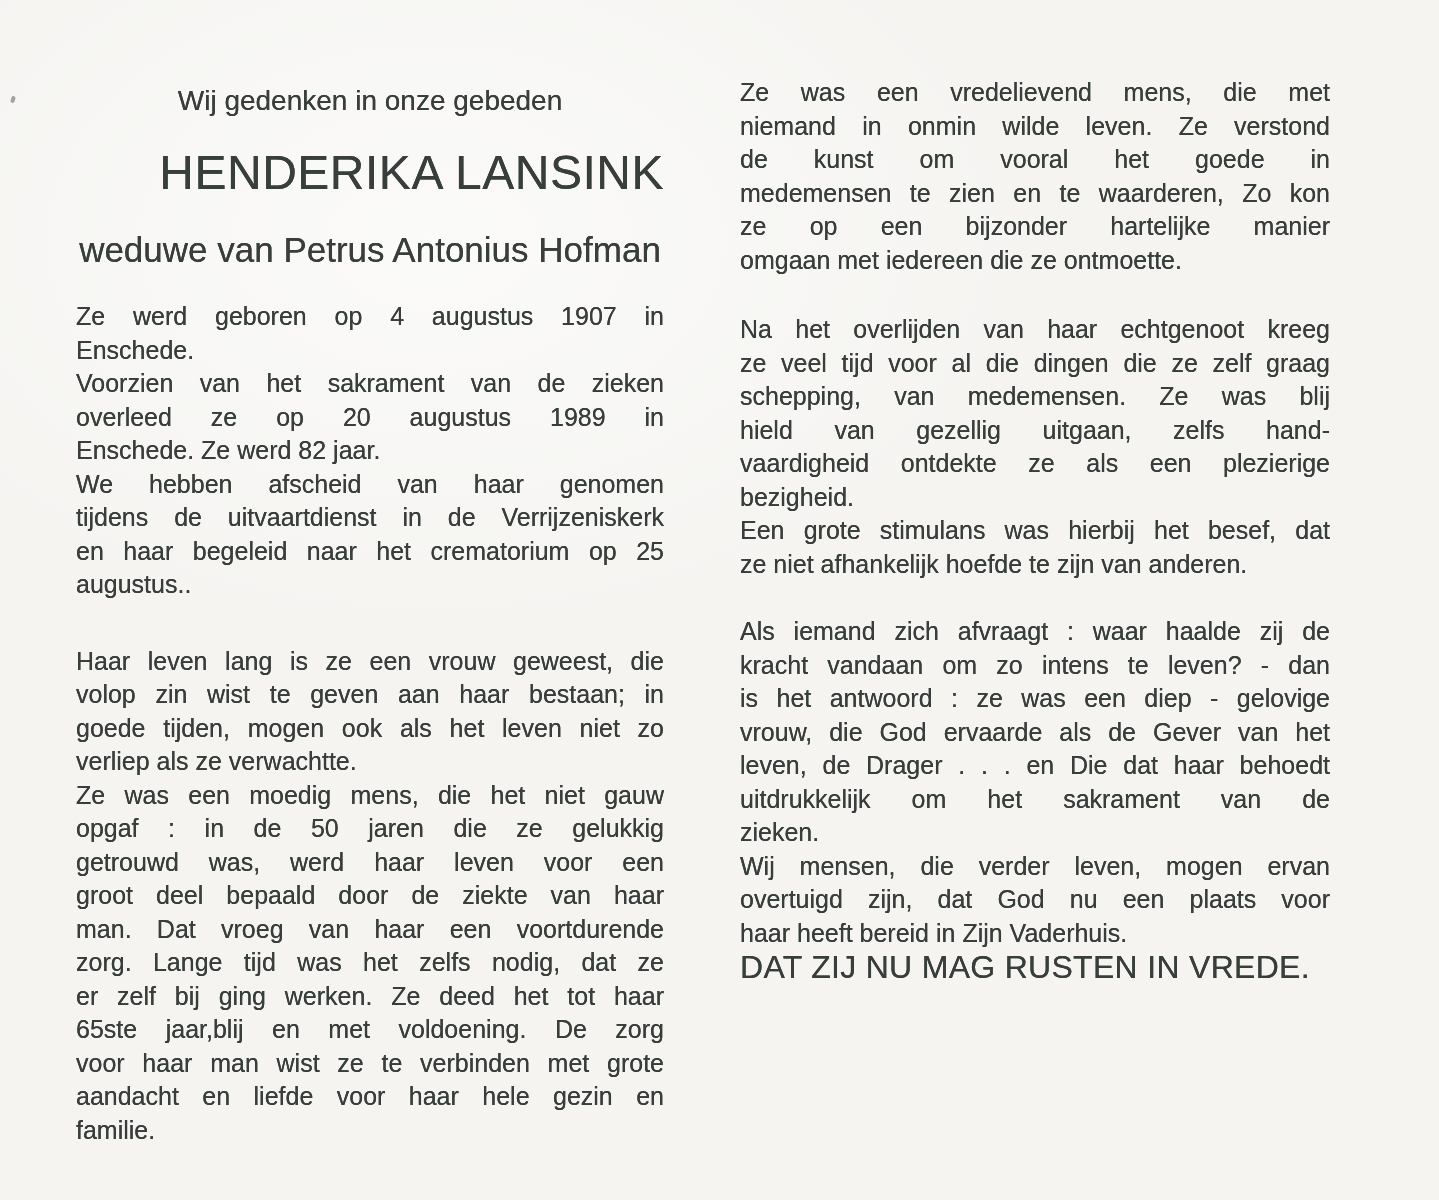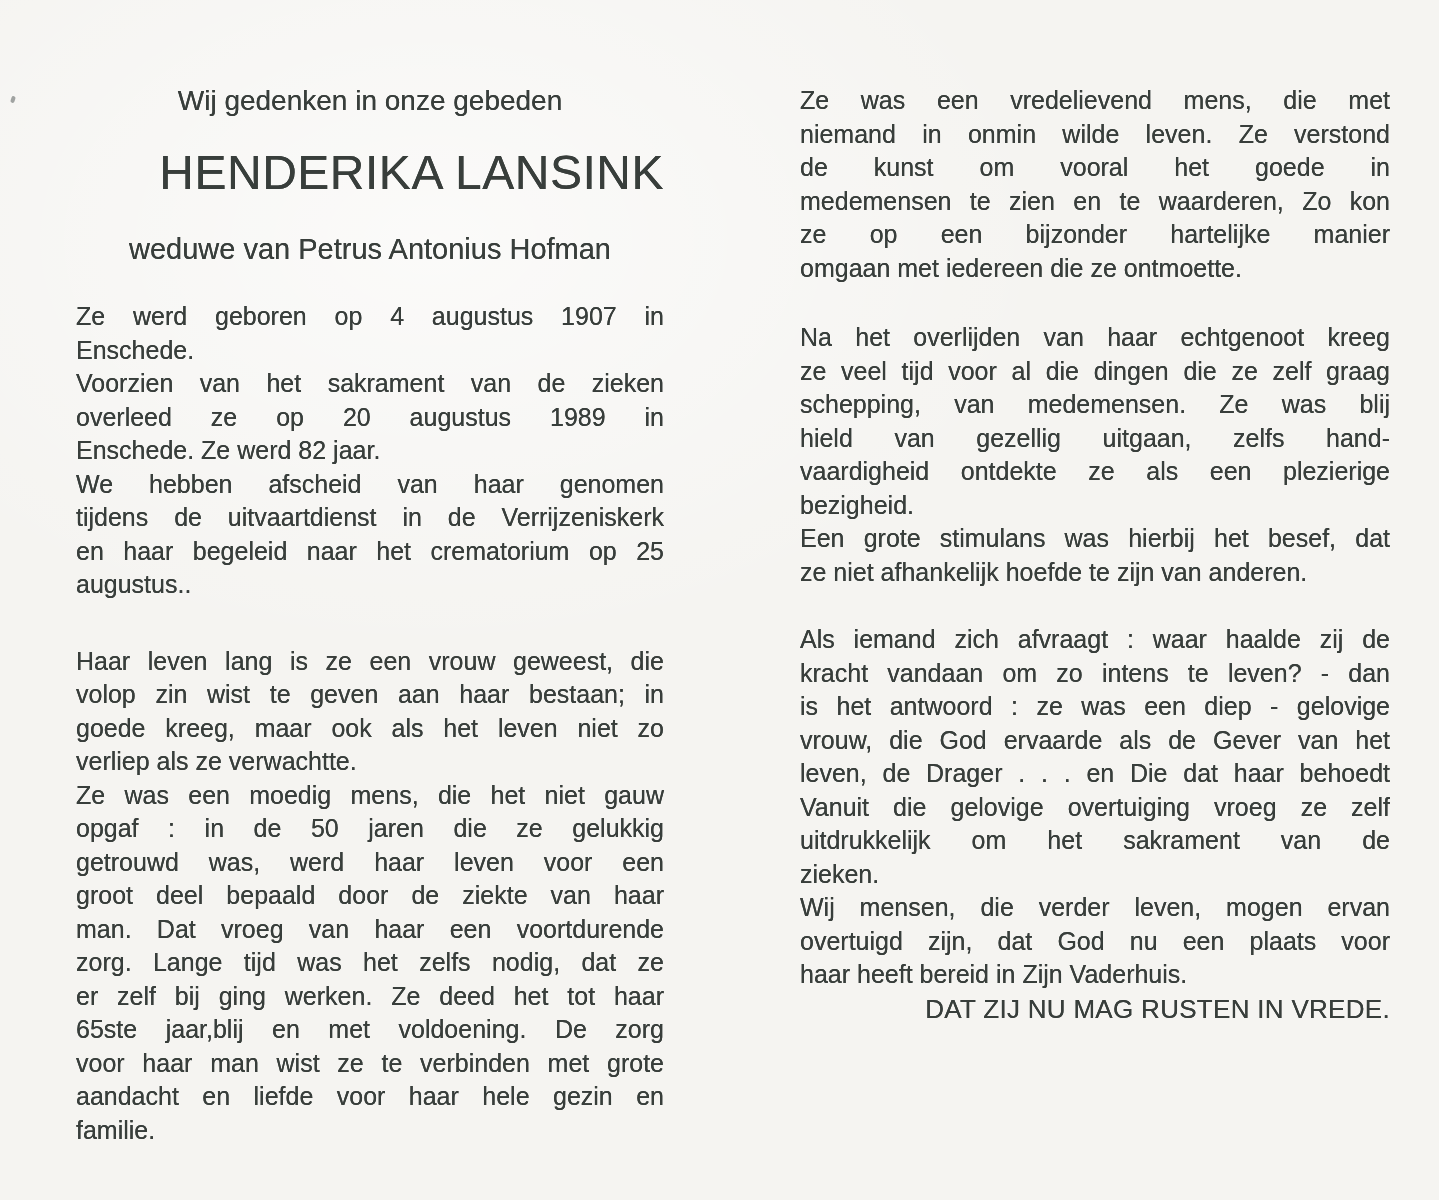--- a/index.html
+++ b/index.html
@@ -13,37 +13,37 @@
   .page {
     position: relative;
     width: 1439px; height: 1200px;
     background:
       radial-gradient(ellipse 900px 600px at 30% 20%, rgba(255,255,255,0.6), rgba(255,255,255,0) 70%),
       #f5f4f1;
     text-shadow: 0 0 0.6px currentColor; 
   }
   .col { position: absolute; top: 0; font-size: 25px; line-height: 33.5px; }
   .col-left  { left: 64px;  width: 588px; margin-left: 12px; }
-  .col-right { left: 800px; width: 590px; margin-top: 8px; }
+  .col-right { left: 740px; width: 590px; }
 
   .intro    { margin-top: 84px; text-align: center; font-size: 28px; line-height: 34px; }
   .title    { margin-top: 30px; text-align: right; font-size: 48px; line-height: 50px; letter-spacing: 0.5px; }
-  .subtitle { margin-top: 34px; text-align: center; font-size: 29px; line-height: 35px; }
+  .subtitle { margin-top: 34px; text-align: center; font-size: 35px; line-height: 35px; }
 
   .group-birth    { margin-top: 33px; }
   .group-life     { margin-top: 43px; }
   .group-peace    { margin-top: 76px; }
   .group-widow    { margin-top: 36px; }
   .group-faith    { margin-top: 34px; }
 
   .par { margin: 0; }
   .ln  { text-align: justify; text-align-last: justify; }
   .ln.last { text-align-last: left; }
 
-  .closing { text-align: right; font-size: 26px; line-height: 34px; letter-spacing: 0.3px; }
+  .closing { text-align: left; font-size: 32px; line-height: 34px; letter-spacing: 0.3px; }
 
   .speck {
     position: absolute; left: 11px; top: 96px;
     width: 4px; height: 7px; border-radius: 2px;
     background: rgba(90,95,92,0.55); transform: rotate(18deg);
   }
 </style>
 </head>
 <body>
 
@@ -70,21 +70,21 @@
           <div class="ln">tijdens de uitvaartdienst in de Verrijzeniskerk</div>
           <div class="ln">en haar begeleid naar het crematorium op 25</div>
           <div class="ln last">augustus..</div>
         </div>
       </div>
 
     <div class="group-life">
         <div class="par">
           <div class="ln">Haar leven lang is ze een vrouw geweest, die</div>
           <div class="ln">volop zin wist te geven aan haar bestaan; in</div>
-          <div class="ln">goede kreeg, maar ook als het leven niet zo</div>
+          <div class="ln">goede tijden, mogen ook als het leven niet zo</div>
           <div class="ln last">verliep als ze verwachtte.</div>
         </div>
         <div class="par">
           <div class="ln">Ze was een moedig mens, die het niet gauw</div>
           <div class="ln">opgaf : in de 50 jaren die ze gelukkig</div>
           <div class="ln">getrouwd was, werd haar leven voor een</div>
           <div class="ln">groot deel bepaald door de ziekte van haar</div>
           <div class="ln">man. Dat vroeg van haar een voortdurende</div>
           <div class="ln">zorg. Lange tijd was het zelfs nodig, dat ze</div>
           <div class="ln">er zelf bij ging werken. Ze deed het tot haar</div>
@@ -125,21 +125,20 @@
 
     <div class="group-faith">
         <div class="par">
           <div class="ln">Als iemand zich afvraagt : waar haalde zij de</div>
           <div class="ln">kracht vandaan om zo intens te leven? - dan</div>
           <div class="ln">is het antwoord : ze was een diep - gelovige</div>
           <div class="ln">vrouw, die God ervaarde als de Gever van het</div>
           <div class="ln">leven, de Drager . . . en Die dat haar behoedt</div>
         </div>
         <div class="par">
-          <div class="ln">Vanuit die gelovige overtuiging vroeg ze zelf</div>
           <div class="ln">uitdrukkelijk om het sakrament van de</div>
           <div class="ln last">zieken.</div>
         </div>
         <div class="par">
           <div class="ln">Wij mensen, die verder leven, mogen ervan</div>
           <div class="ln">overtuigd zijn, dat God nu een plaats voor</div>
           <div class="ln last">haar heeft bereid in Zijn Vaderhuis.</div>
         </div>
       </div>
 

